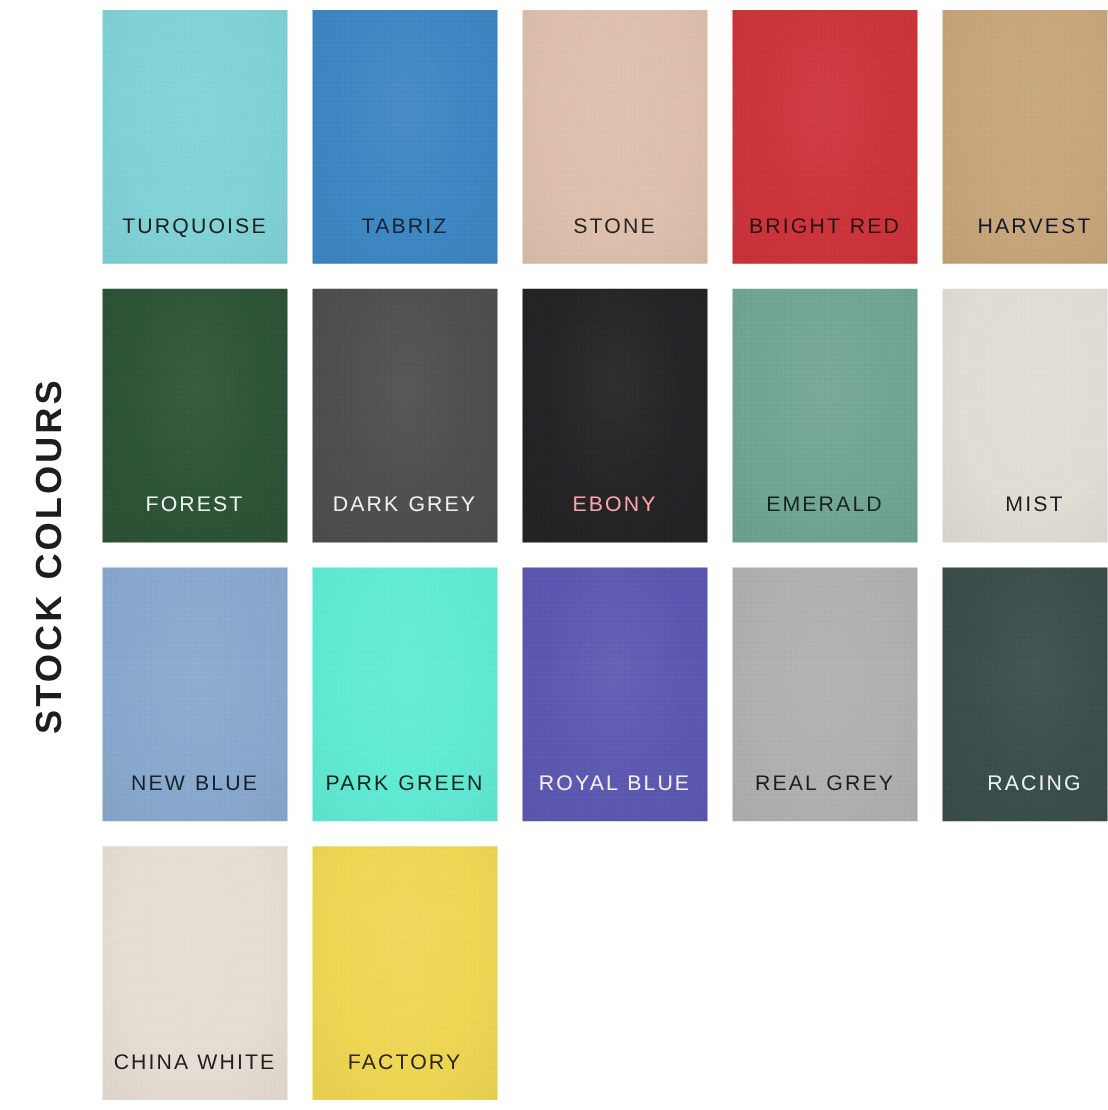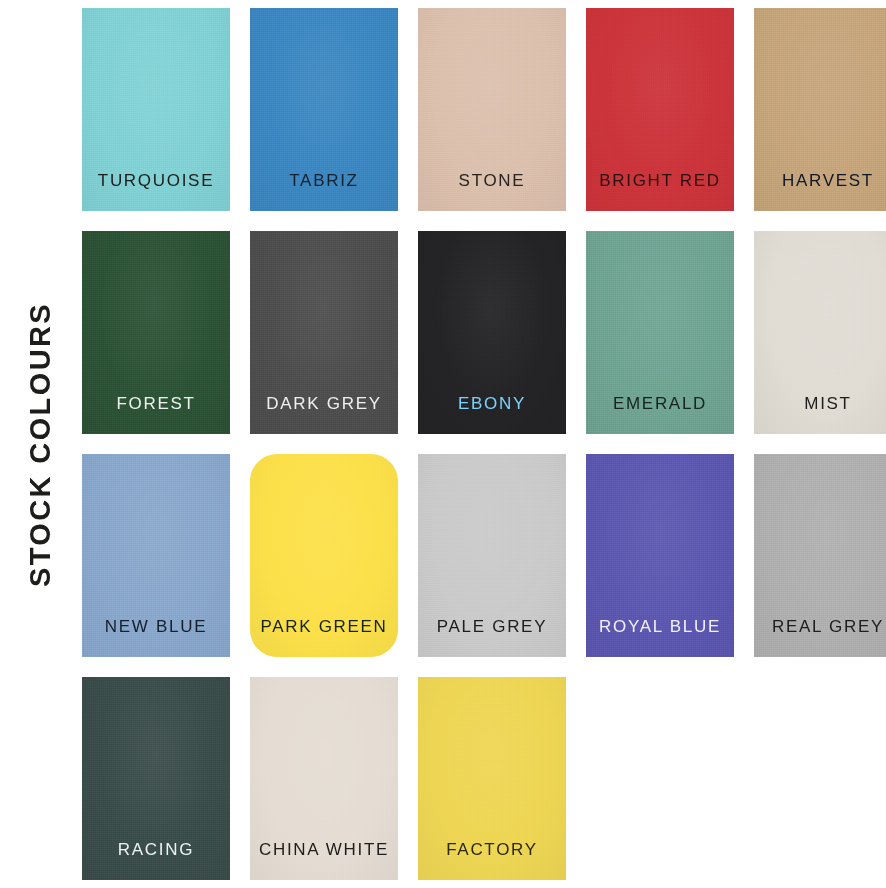--- a/index.html
+++ b/index.html
@@ -129,37 +129,34 @@
     <div class="swatch" style="background-color: rgb(198, 164, 121);">
       <span class="swatch-label" style="color: #0f172a;">HARVEST</span>
     </div>
     <div class="swatch" style="background-color: rgb(44, 82, 53);">
       <span class="swatch-label" style="color: rgb(238, 242, 238);">FOREST</span>
     </div>
     <div class="swatch" style="background-color: rgb(77, 77, 77);">
       <span class="swatch-label" style="color: rgb(240, 240, 240);">DARK GREY</span>
     </div>
     <div class="swatch" style="background-color: rgb(35, 35, 38);">
-      <span class="swatch-label" style="color: #7dd3fc;">EBONY</span>
+      <span class="swatch-label" style="color: #fca5a5;">EBONY</span>
     </div>
     <div class="swatch" style="background-color: rgb(111, 163, 146);">
       <span class="swatch-label" style="color: rgb(22, 35, 30);">EMERALD</span>
     </div>
 
     <div class="swatch" style="background-color: rgb(224, 220, 212);">
       <span class="swatch-label" style="color: rgb(29, 29, 27);">MIST</span>
     </div>
     <div class="swatch" style="background-color: rgb(135, 167, 205);">
       <span class="swatch-label" style="color: rgb(22, 32, 44);">NEW BLUE</span>
     </div>
-    <div class="swatch" style="background-color: #fde047; border-radius: 27px;">
+    <div class="swatch" style="background-color: #5eead4;">
       <span class="swatch-label" style="color: rgb(20, 35, 26);">PARK GREEN</span>
-    </div>
-    <div class="swatch" style="background-color: rgb(202, 202, 202);">
-      <span class="swatch-label" style="color: rgb(29, 29, 27);">PALE GREY</span>
     </div>
 
     <div class="swatch" style="background-color: rgb(91, 87, 176);">
       <span class="swatch-label" style="color: rgb(242, 241, 249);">ROYAL BLUE</span>
     </div>
     <div class="swatch" style="background-color: rgb(175, 175, 175);">
       <span class="swatch-label" style="color: rgb(29, 29, 27);">REAL GREY</span>
     </div>
     <div class="swatch" style="background-color: rgb(58, 76, 74);">
       <span class="swatch-label" style="color: rgb(238, 242, 241);">RACING</span>

